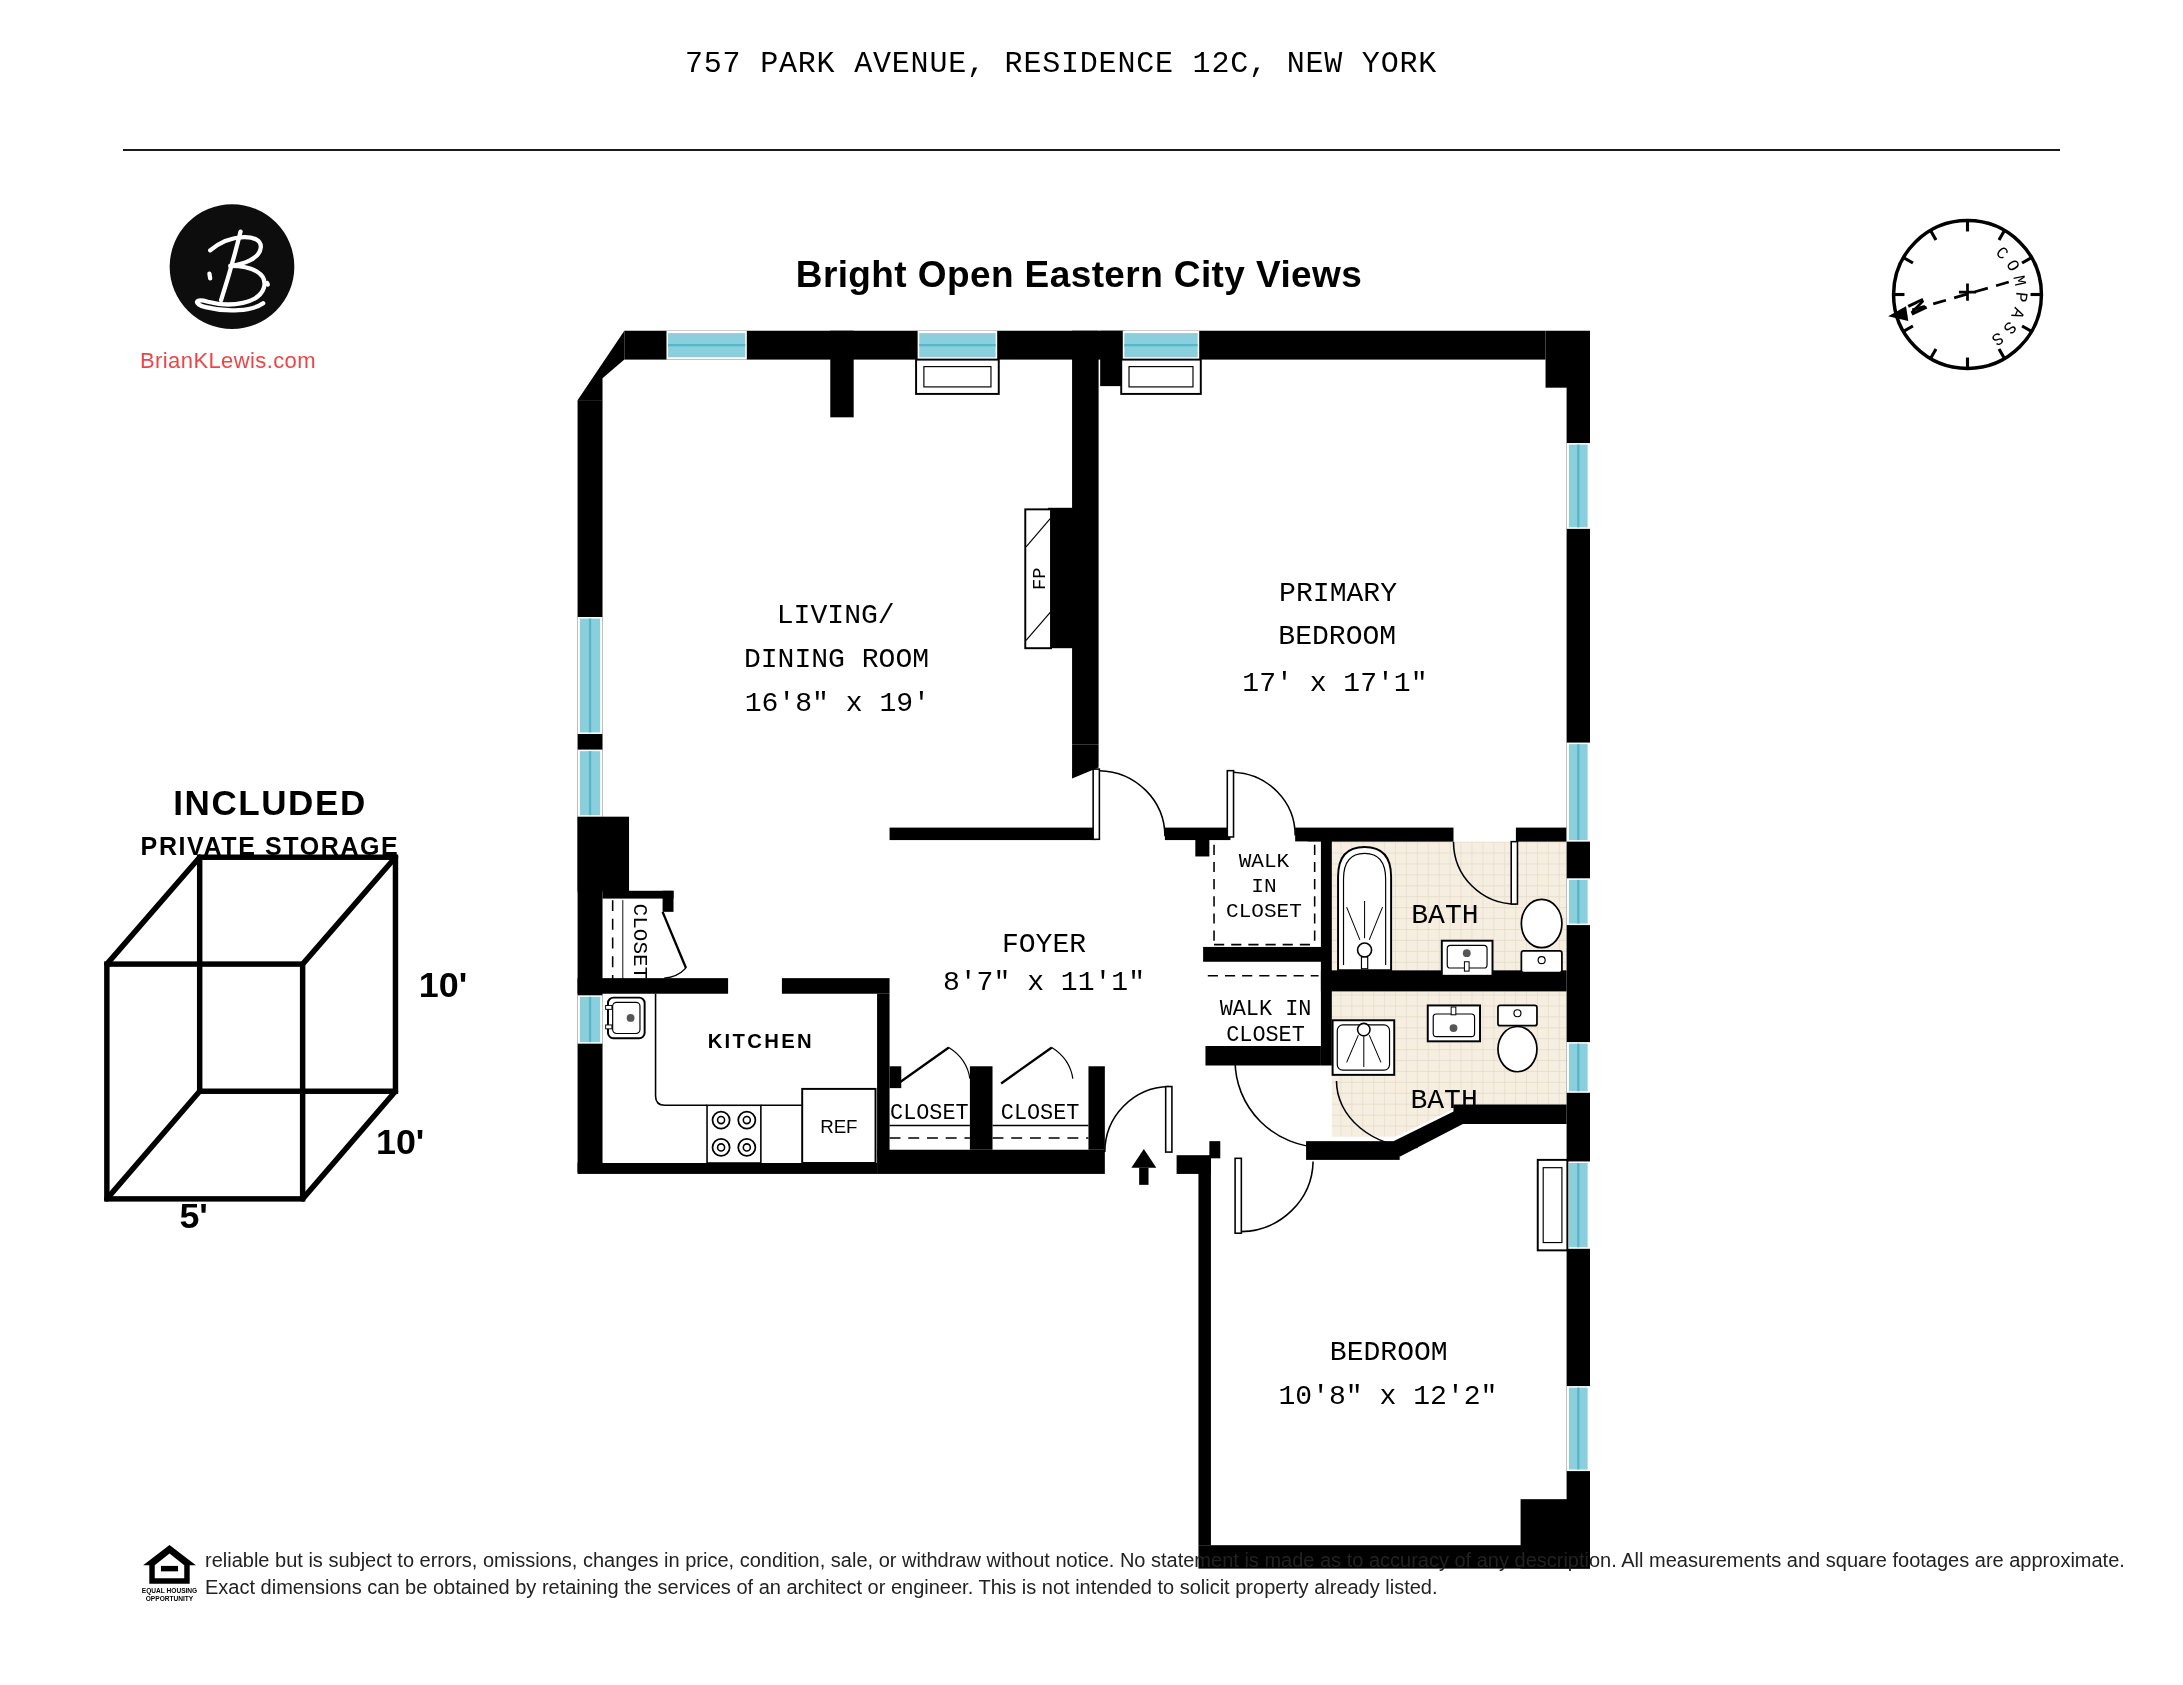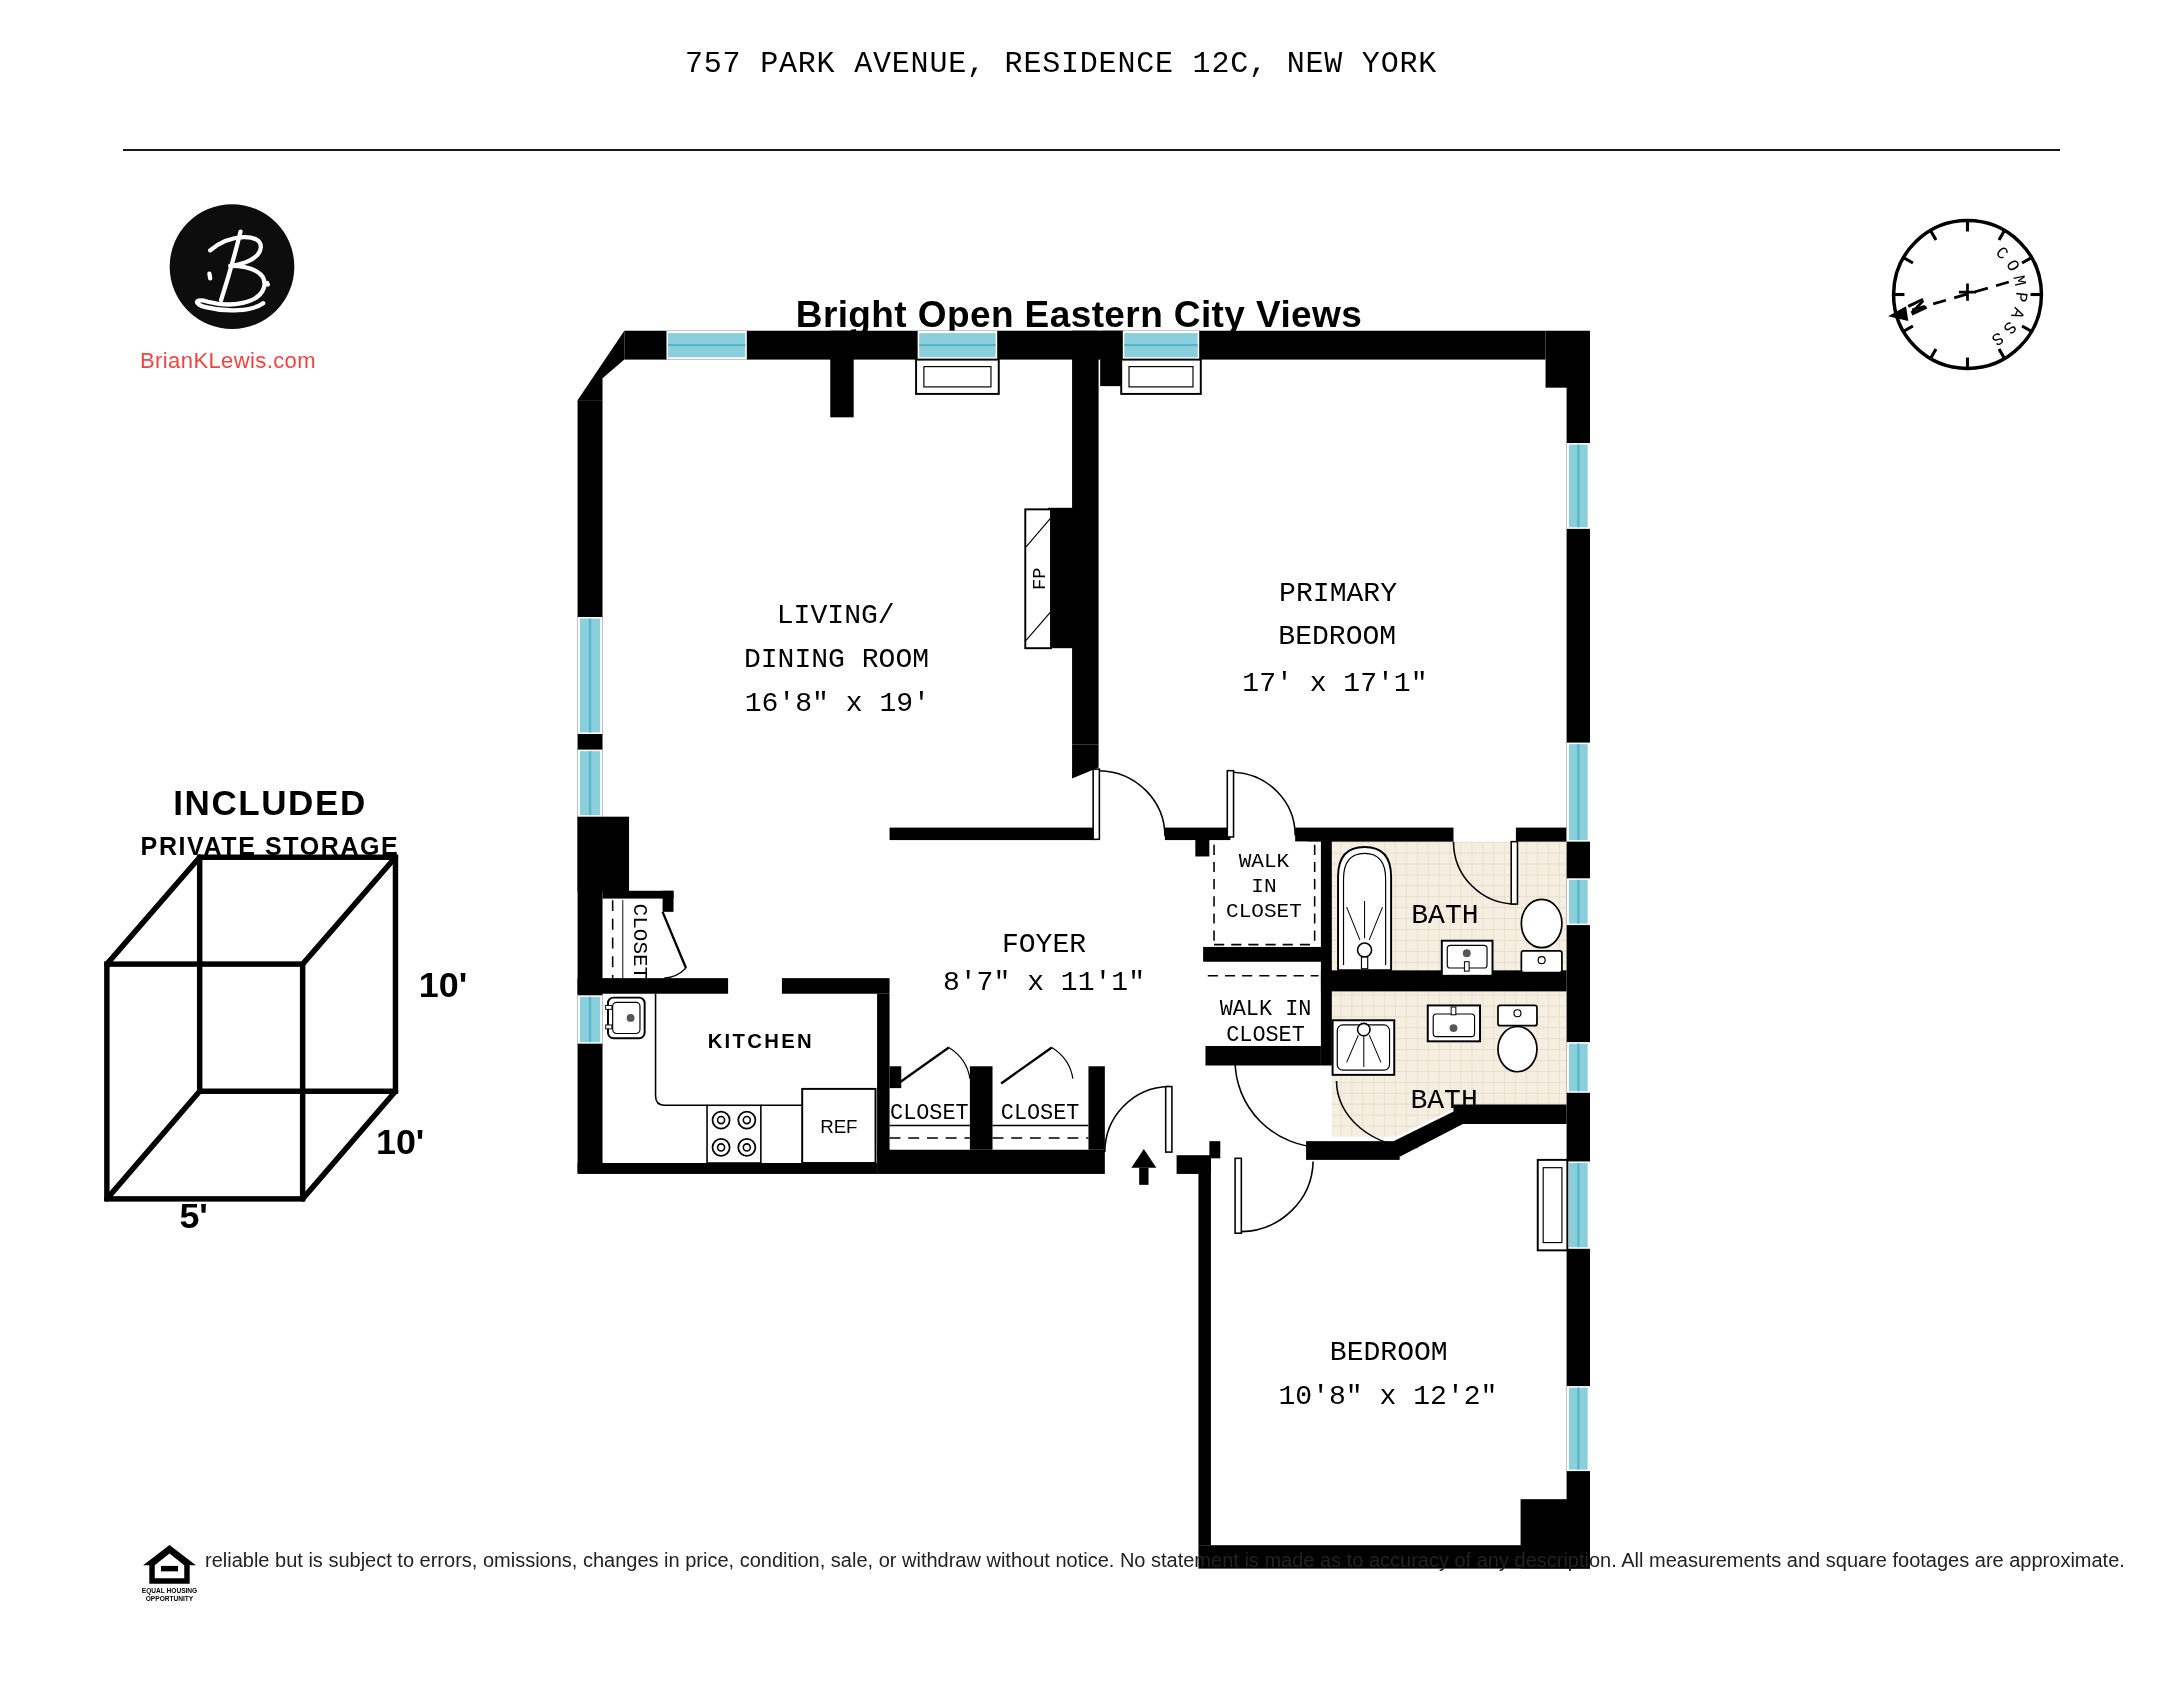--- a/index.html
+++ b/index.html
@@ -4,21 +4,21 @@
 <style>
   html,body{margin:0;padding:0;background:#fff;}
   body{width:2183px;height:1685px;position:relative;overflow:hidden;
        font-family:"Liberation Sans", sans-serif;color:#000;}
   .abs{position:absolute;}
   .mono{font-family:"Liberation Mono", monospace;}
   #address{left:1061px;top:47px;transform:translateX(-50%);font-size:30px;letter-spacing:0.8px;white-space:nowrap;}
   #headrule{left:123px;top:149px;width:1937px;height:2.3px;background:#1a1a1a;}
   #logo-circle{left:165px;top:202px;}
   #site{left:228px;top:348px;transform:translateX(-50%);font-size:22px;letter-spacing:0.4px;color:#ef4444;font-weight:500;white-space:nowrap;}
-  #main-title{left:1079px;top:254px;transform:translateX(-50%);font-size:37px;font-weight:700;letter-spacing:0.4px;white-space:nowrap;margin-top:40px;}
+  #main-title{left:1079px;top:254px;transform:translateX(-50%);font-size:37px;font-weight:700;letter-spacing:0.4px;white-space:nowrap;}
   #compass{left:1878px;top:205px;}
   #plan{left:576px;top:328px;}
   #storage-t1{left:270px;top:783px;transform:translateX(-50%);font-size:35px;font-weight:700;letter-spacing:1.6px;white-space:nowrap;}
   #storage-t2{left:270px;top:832px;transform:translateX(-50%);font-size:25px;font-weight:700;letter-spacing:1.6px;white-space:nowrap;}
   #storage-box{left:78px;top:843px;}
   #eho{left:140px;top:1543px;}
   #disclaimer{left:205px;top:1547px;width:1896px;font-size:20px;line-height:26.5px;color:#222;}
   #disclaimer div{white-space:nowrap;}
   svg text{fill:#000;}
   .roomlbl{font-family:"Liberation Mono", monospace;font-size:36px;}
@@ -402,14 +402,15 @@
   <g>
     <polygon points="38,2 4,28 12,28 12,52 64,52 64,28 72,28" fill="#000"></polygon>
     <polygon points="38,13 19,28 19,45 57,45 57,28" fill="#fff"></polygon>
     <rect x="27" y="29" width="22" height="7" fill="#000"></rect>
   </g>
   <text x="38" y="64" font-size="8.5" font-weight="700" text-anchor="middle">EQUAL HOUSING</text>
   <text x="38" y="74" font-size="8.5" font-weight="700" text-anchor="middle">OPPORTUNITY</text>
 </svg>
 <div class="abs" id="disclaimer">
   <div>reliable but is subject to errors, omissions, changes in price, condition, sale, or withdraw without notice. No statement is made as to accuracy of any description. All measurements and square footages are approximate.</div>
+  <div>Exact dimensions can be obtained by retaining the services of an architect or engineer. This is not intended to solicit property already listed.</div>
 </div>
 
 
 </body></html>

